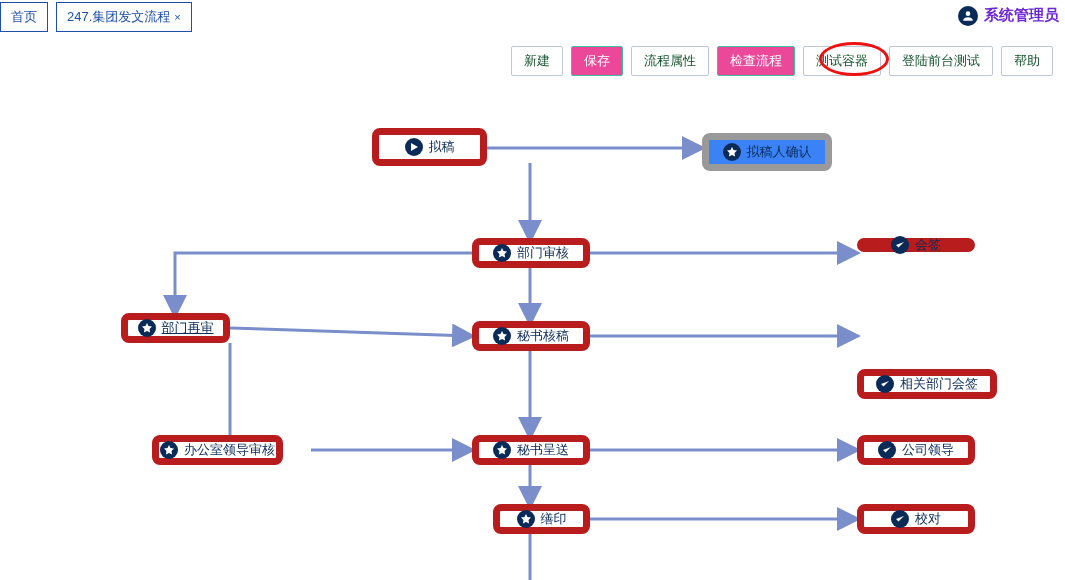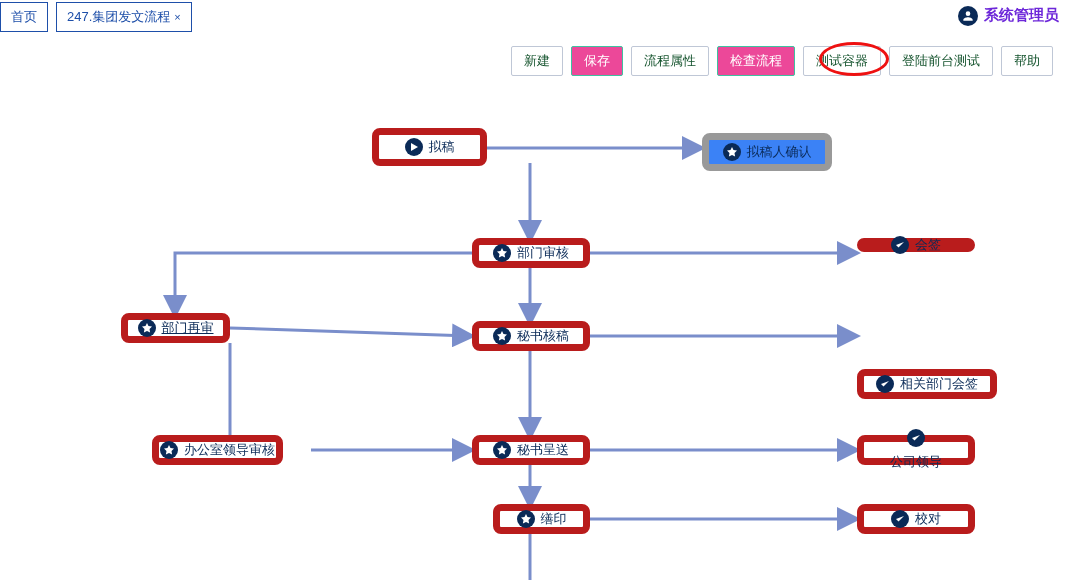--- a/index.html
+++ b/index.html
@@ -272,21 +272,21 @@
     <span>办公室领导审核</span>
   </div>
   <div class="node" style="left:472px; top:345px; width:118px; height:30px;">
     <span class="ic">
         <svg viewBox="0 0 10 10">
           <path d="M5 0l1.5 3 3.5.5-2.5 2.5.6 3.5L5 8 1.9 9.5l.6-3.5L0 3.5 3.5 3z"></path>
         </svg>
       </span>
     <span>秘书呈送</span>
   </div>
-  <div class="node" style="left:857px; top:345px; width:118px; height:30px;flex-direction:column;">
+  <div class="node" style="left:857px; top:345px; width:118px; height:30px;">
     <span class="ic">
         <svg viewBox="0 0 10 10">
           <path d="M1 5l2.5 2.5L9 2"></path>
         </svg>
       </span>
     <span>公司领导</span>
   </div>
 
   <div class="node" style="left:493px; top:414px; width:97px; height:30px;">
     <span class="ic">

